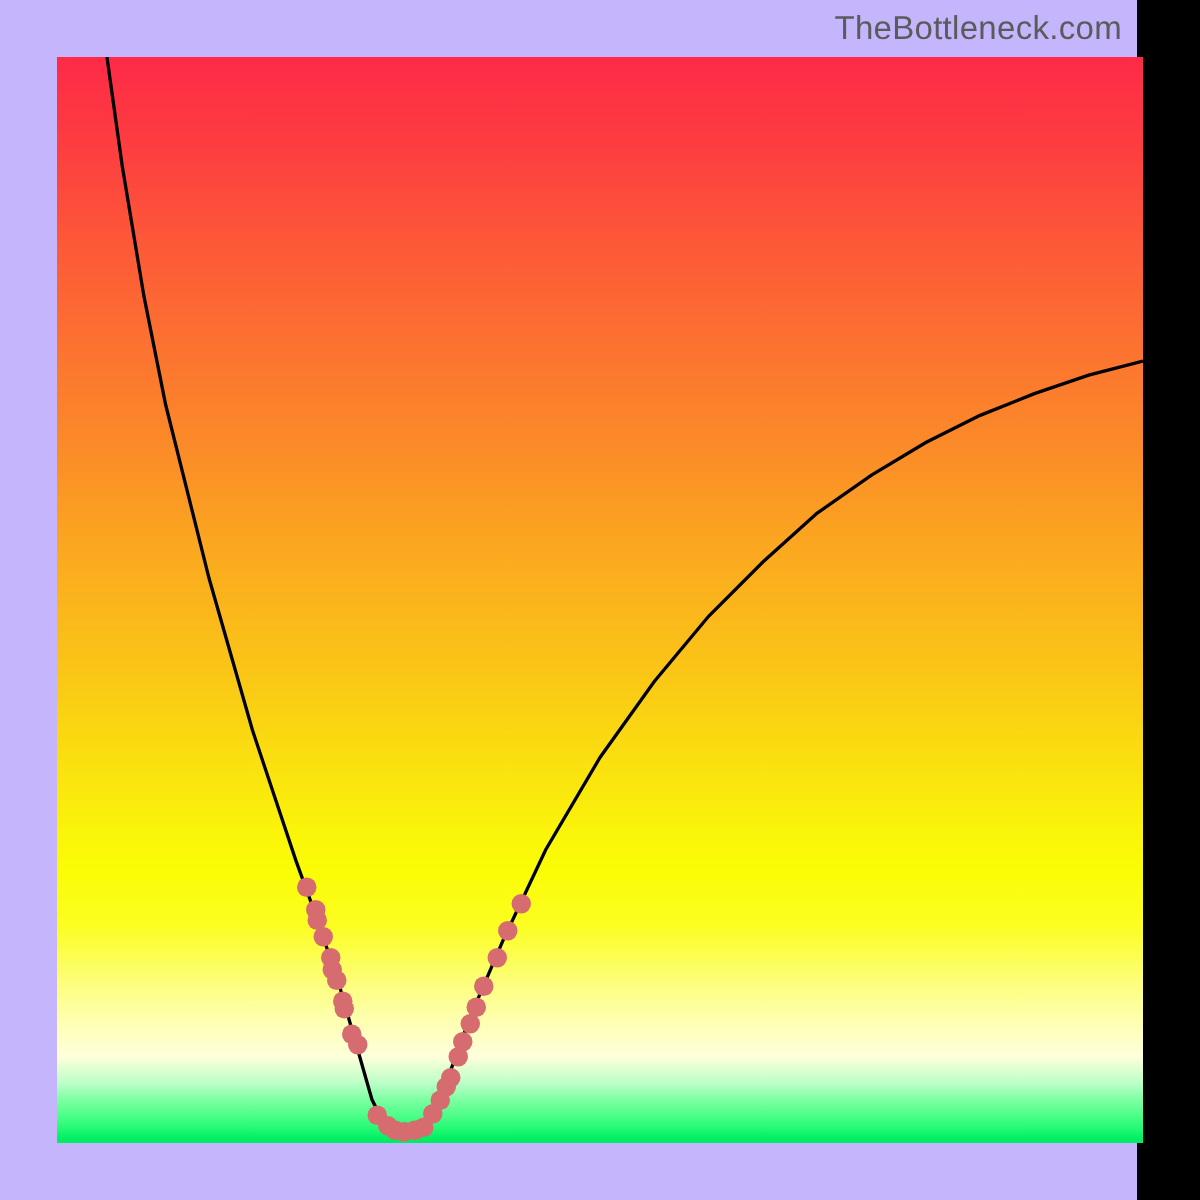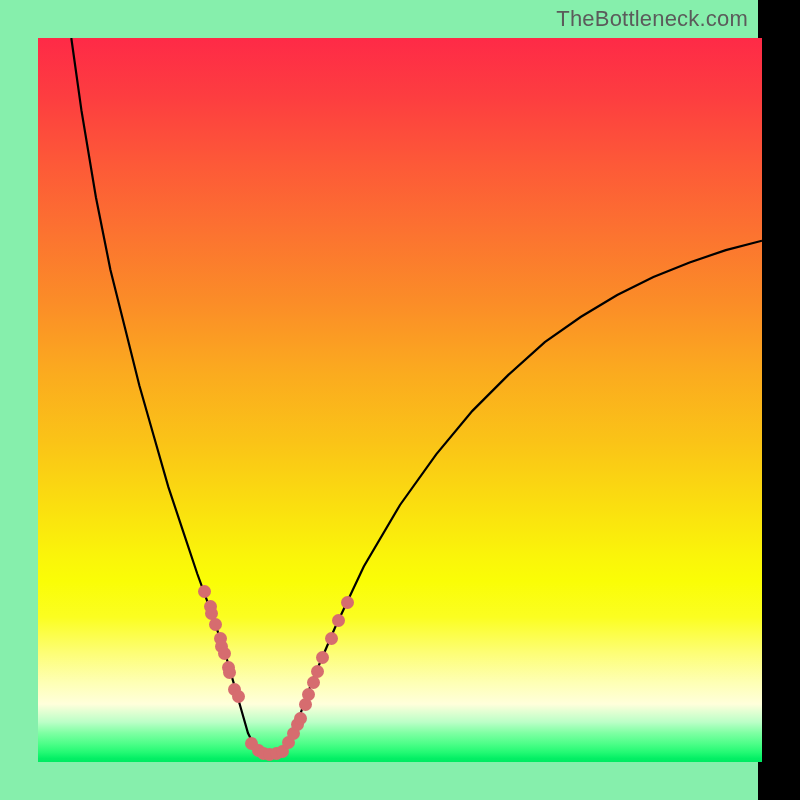--- a/index.html
+++ b/index.html
@@ -10,21 +10,21 @@
     background: #000;
     overflow: hidden;
     font-family: Arial, Helvetica, sans-serif;
   }
   .frame {
     position: absolute;
     left: 0;
     top: 0;
     width: 758px;
     height: 800px;
-    background: #86efac;
+    background: #c4b5fd;
   }
   .plot {
     position: absolute;
     left: 38px;
     top: 38px;
     width: 724px;
     height: 724px;
     overflow: hidden;
   }
   .gradient-bg {

